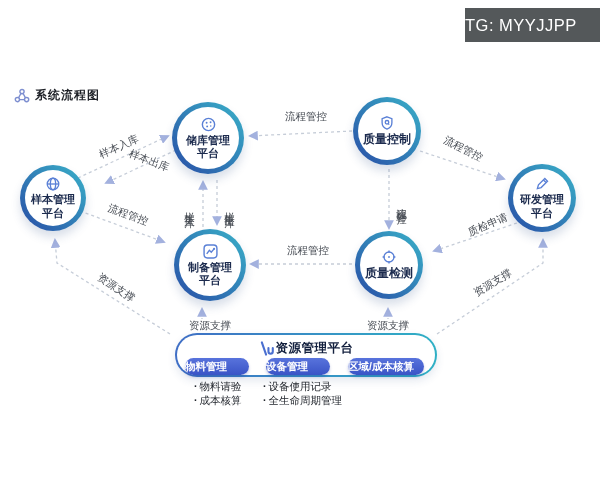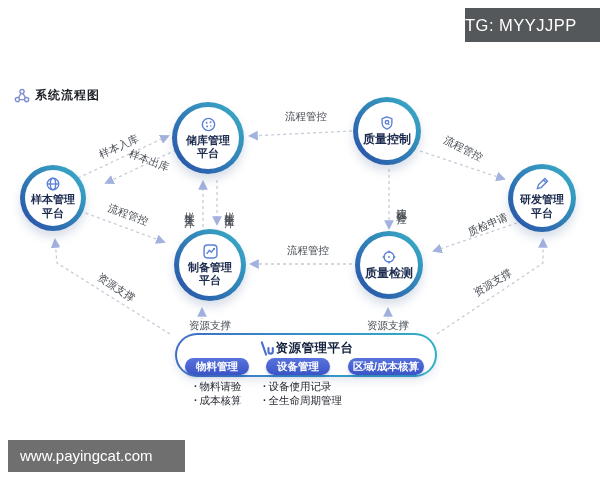--- a/index.html
+++ b/index.html
@@ -25,21 +25,21 @@
   .ewhite{background:#fff;padding:0 2px;}
   .vlabel{position:absolute;font-size:10.5px;color:#454a52;writing-mode:vertical-rl;
           text-orientation:upright;letter-spacing:2px;transform:translate(-50%,-50%);}
   .res-box{position:absolute;left:175px;top:333px;width:262px;height:44px;border-radius:22px;
            border:2.5px solid transparent;
            background:linear-gradient(#fff,#fff) padding-box,
                       linear-gradient(90deg,#3f6ec5,#2fb0c5) border-box;
            box-shadow:0 4px 8px rgba(45,75,135,.12);box-sizing:border-box;}
   .res-title-row{display:flex;align-items:flex-end;justify-content:center;gap:0;margin-top:5px;
                  font-size:12.5px;font-weight:bold;color:#13203e;letter-spacing:.5px;}
-  .pill{position:absolute;height:17px;line-height:17px;border-radius:9px;text-align:center;
+  .pill{position:absolute;height:17px;line-height:17px;border-radius:9px;text-align:left;
         background:linear-gradient(180deg,#5873dc,#3a54c6);color:#fff;font-size:10.5px;
         font-weight:bold;box-shadow:0 2px 3px rgba(40,60,150,.25);}
   .blist{position:absolute;font-size:10.5px;color:#23272e;line-height:14px;}
   .bitem::before{content:"·";font-weight:bold;margin-right:2px;}
   svg.nicon{display:block;}
 </style>
 </head>
 <body>
 
 <div class="stage">
@@ -62,21 +62,20 @@
       <path d="M203,227 L203,182" marker-end="url(#arr)"></path>
       <path d="M217,180 L217,224" marker-end="url(#arr)"></path>
       <path d="M202,333 L202,309" marker-end="url(#arr)"></path>
       <path d="M388,333 L388,309" marker-end="url(#arr)"></path>
       <path d="M170,334 L57,263 L55,240" marker-end="url(#arr)"></path>
       <path d="M437,334 L543,263 L543,240" marker-end="url(#arr)"></path>
     </g>
   </svg>
 
   <div class="tg-badge">TG: MYYJJPP</div>
-  <div class="watermark">www.payingcat.com</div>
 
   <div class="title">
     <svg width="16" height="16" viewBox="0 0 16 16" fill="none" stroke="#7e8fd0" stroke-width="1.4">
       <circle cx="8" cy="3.6" r="2.1"></circle>
         <circle cx="3.4" cy="11.6" r="2.1"></circle>
         <circle cx="12.6" cy="11.6" r="2.1"></circle>
       <path d="M6.9 5.5 L4.5 9.8 M9.1 5.5 L11.5 9.8 M5.5 11.6 h5"></path>
     </svg>
     <span>系统流程图</span>
   </div>

